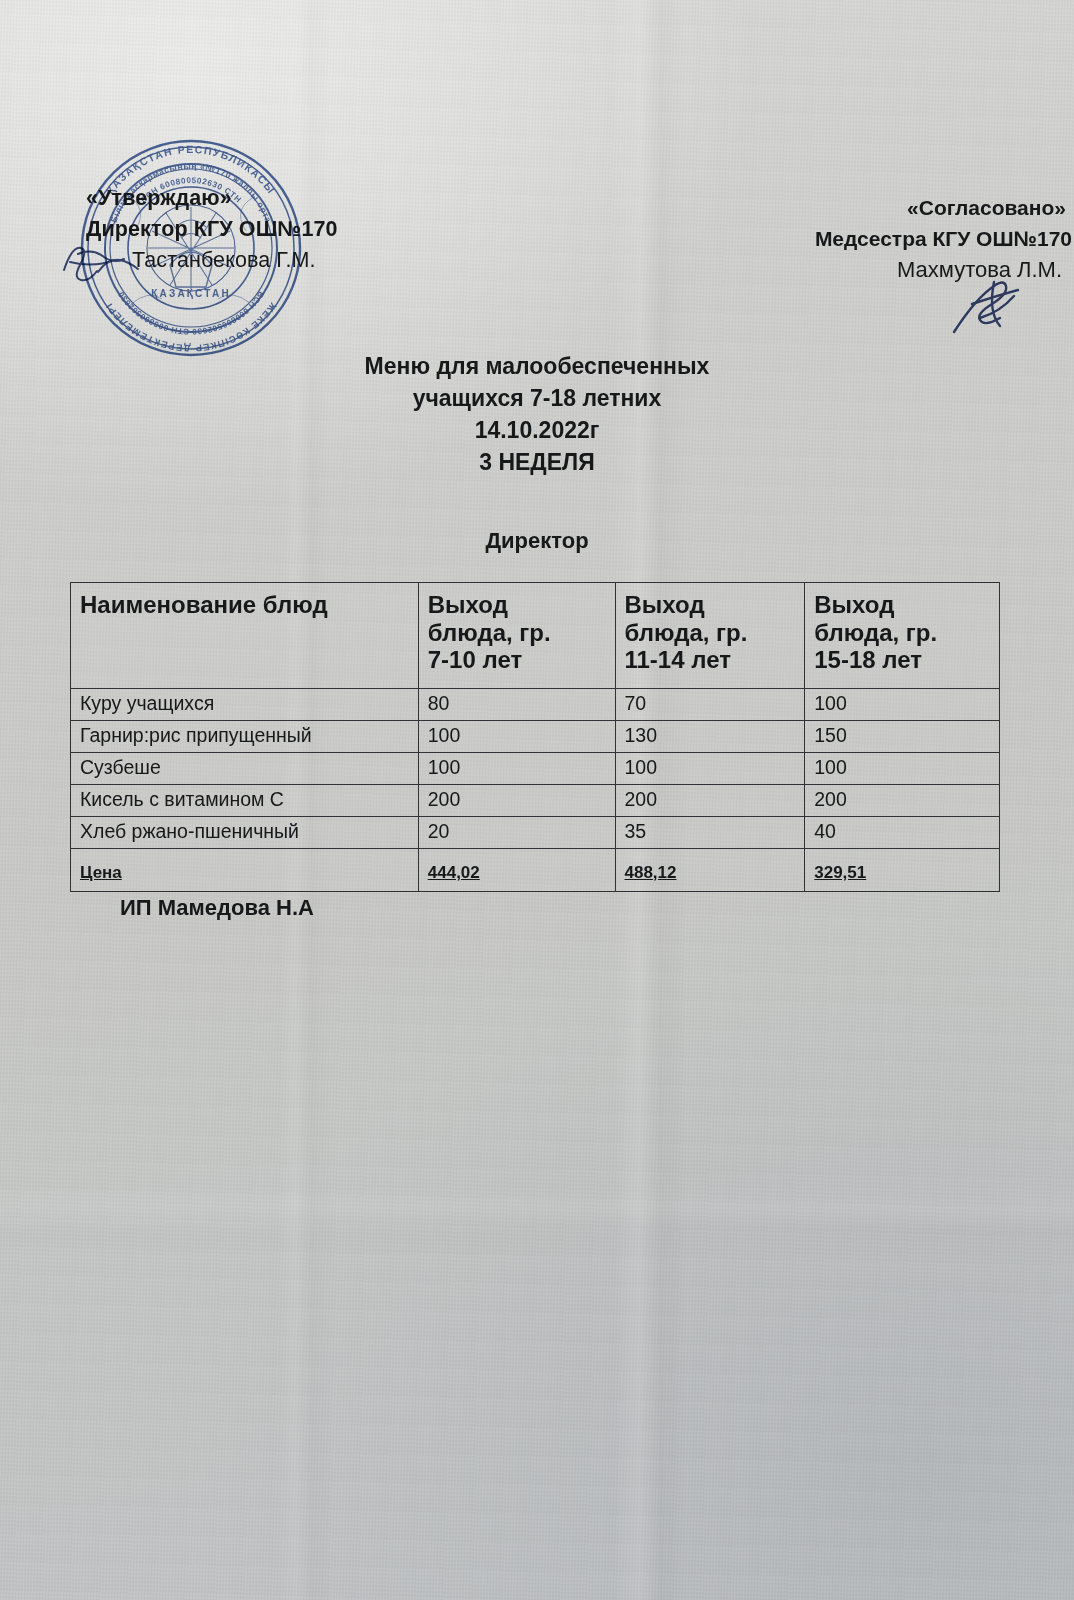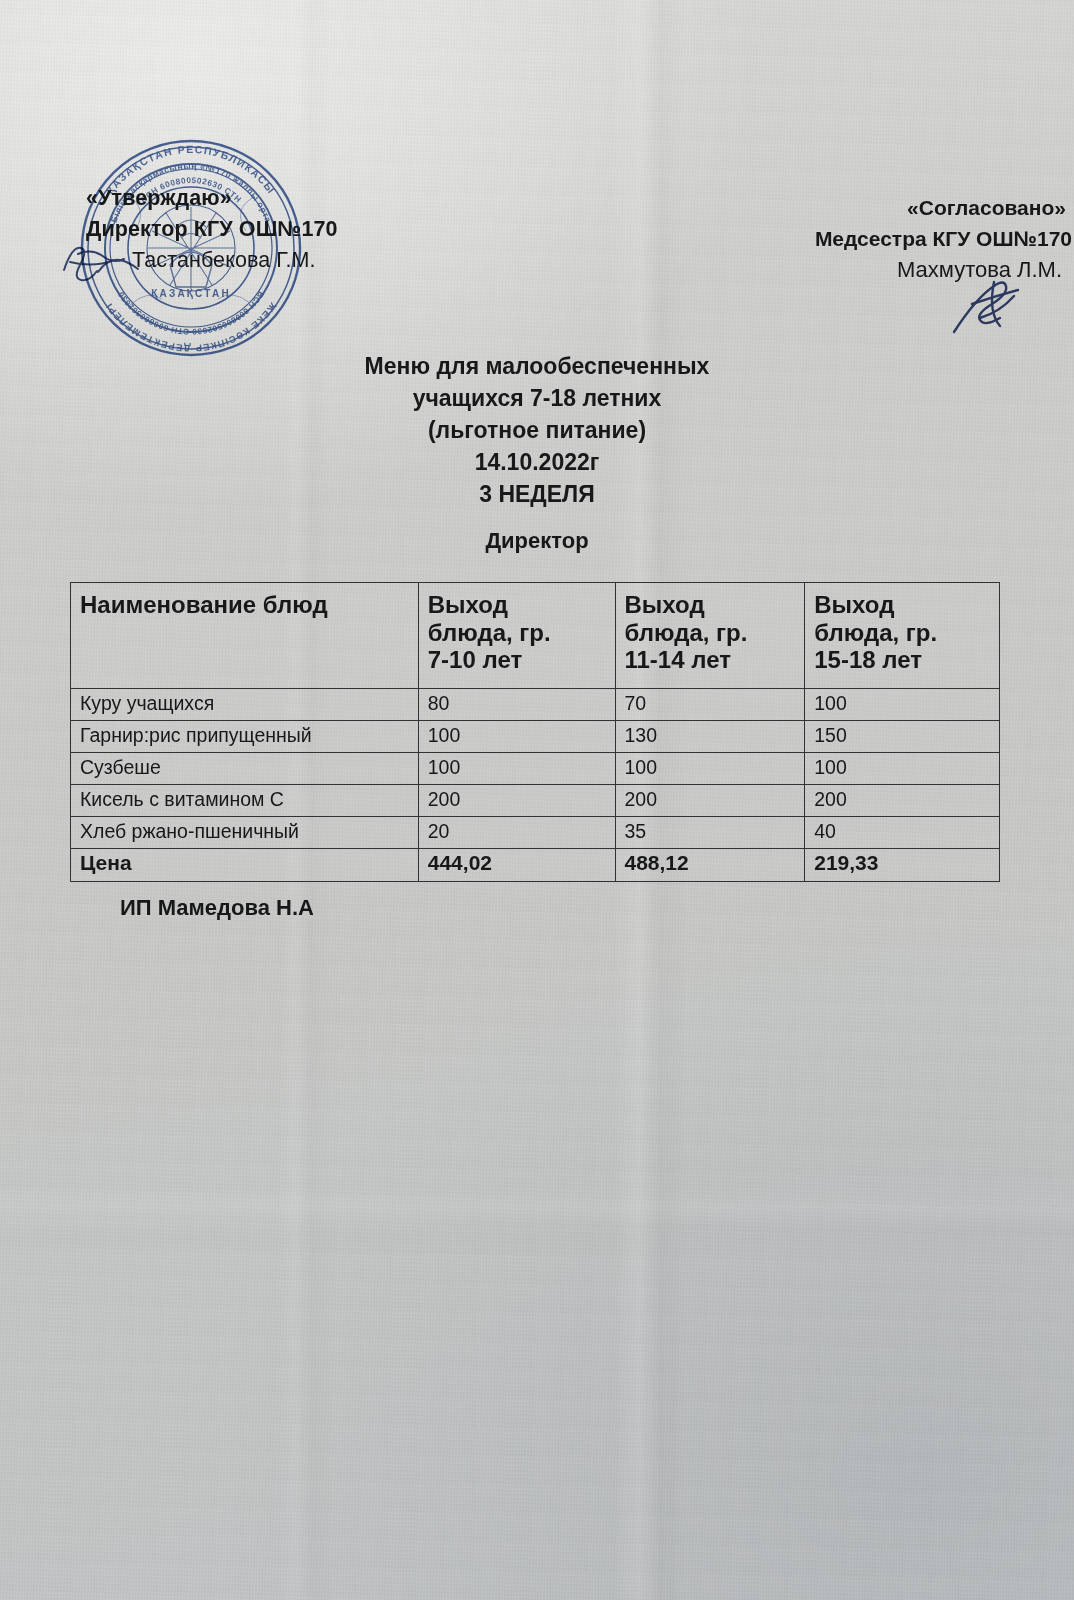--- a/index.html
+++ b/index.html
@@ -167,23 +167,24 @@
   }
   #menu-table tbody td {
     font-size: 19.5px;
     font-weight: normal;
     line-height: 21px;
     padding: 4px 9px 5px 9px;
     height: 22px;
   }
   #menu-table tbody tr.price td {
     font-weight: bold;
-    font-size: 21px;
-    padding-top: 3px;
+    font-size: 17px;
+    padding-top: 13px;
     padding-bottom: 7px;
+    text-decoration: underline;
   }
   
   col.c-name  { width: 348px; }
   col.c-a     { width: 197px; }
   col.c-b     { width: 190px; }
   col.c-c     { width: 195px; }
 
   
   #footer-ip {
     position: absolute;
@@ -276,21 +277,20 @@
 
   <div id="approve-right" class="ink">
     <div class="r1">«Согласовано»</div>
     <div class="r2">Медсестра КГУ ОШ№170</div>
     <div class="r3">Махмутова Л.М.</div>
   </div>
 
   <div id="title-block" class="ink">
     <span class="tl">Меню для малообеспеченных</span>
     <span class="tl">учащихся 7-18 летних</span>
-    <span class="tl">(льготное питание)</span>
     <span class="tl">14.10.2022г</span>
     <span class="tl">3 НЕДЕЛЯ</span>
   </div>
 
   <div id="weekday" class="ink">Директор</div>
 
   <table id="menu-table">
     <colgroup>
       <col class="c-name">
         <col class="c-a">
@@ -347,20 +347,20 @@
       <tr>
         <td>Хлеб ржано-пшеничный</td>
         <td>20</td>
         <td>35</td>
         <td>40</td>
       </tr>
       <tr class="price">
         <td>Цена</td>
         <td>444,02</td>
         <td>488,12</td>
-        <td>219,33</td>
+        <td>329,51</td>
       </tr>
     </tbody>
   </table>
 
   <div id="footer-ip" class="ink">ИП Мамедова Н.А</div>
 
 </div>
 
 </body></html>

